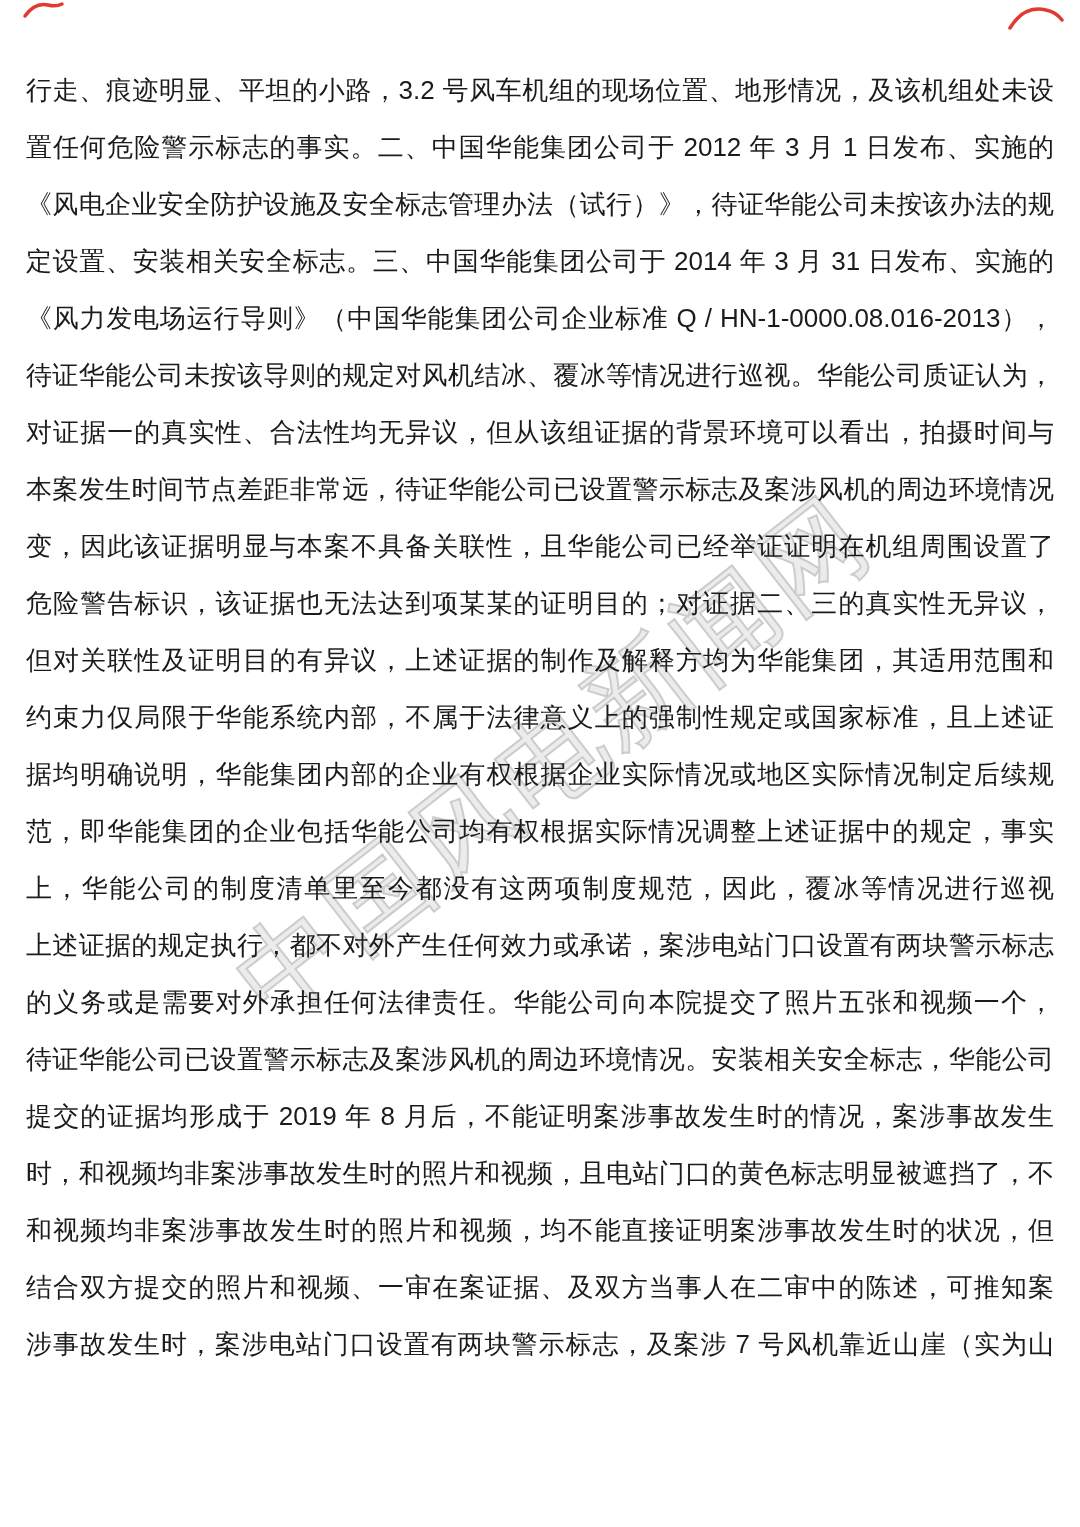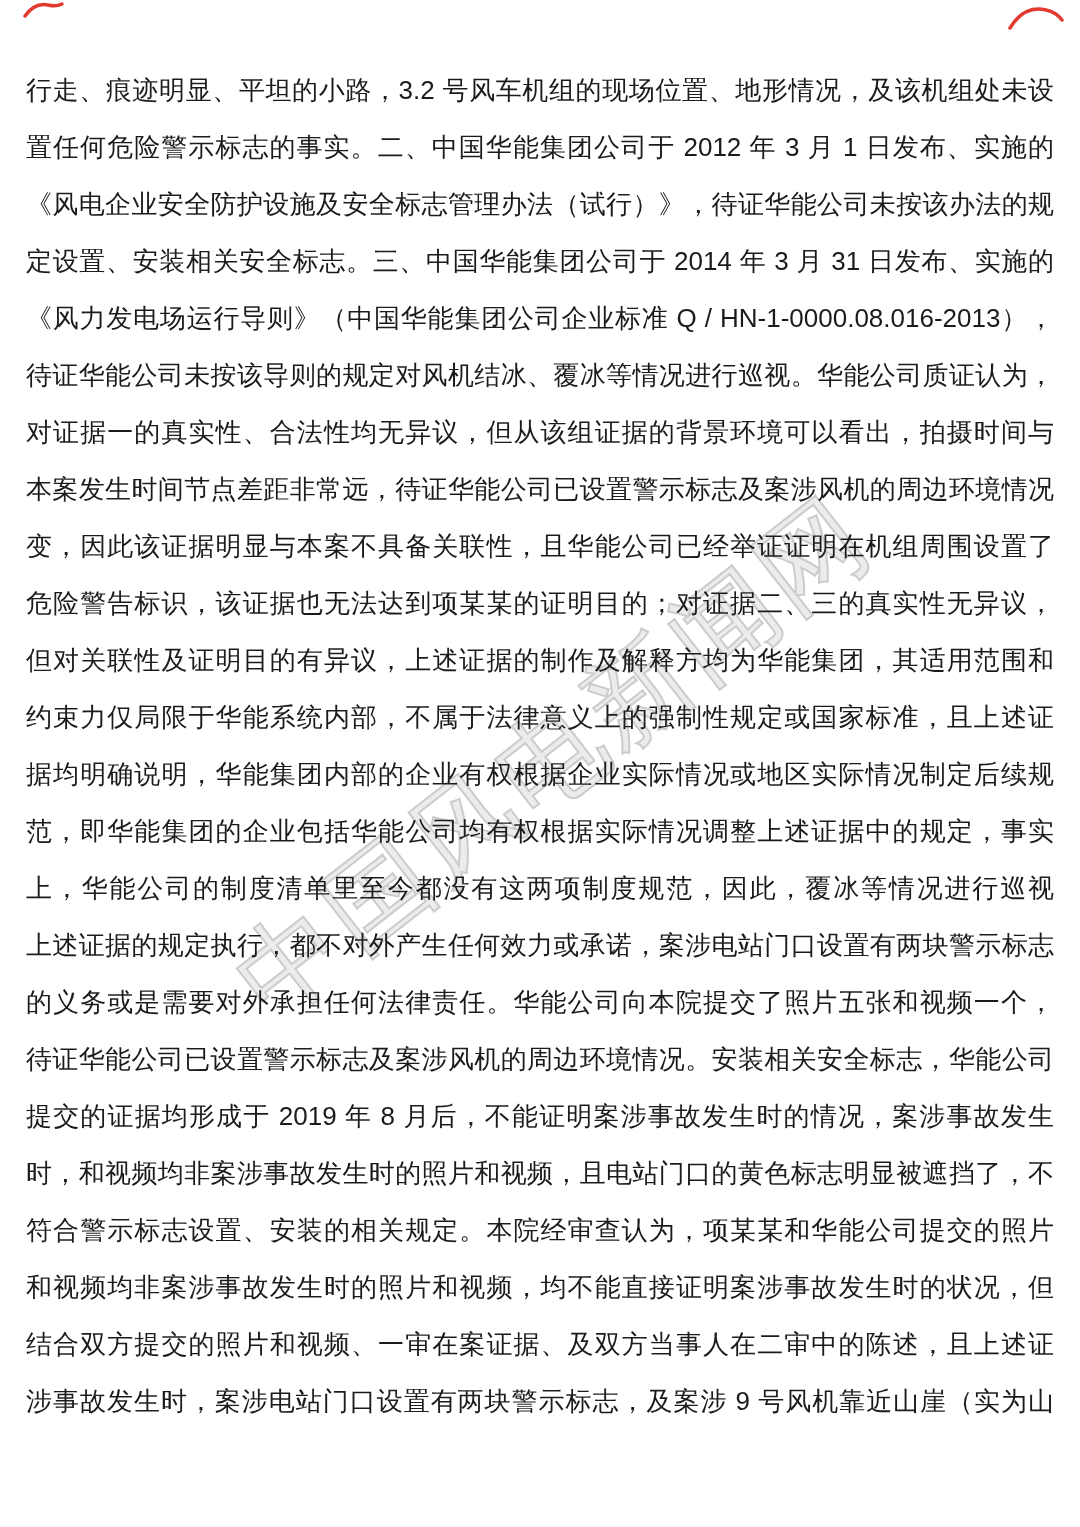--- a/index.html
+++ b/index.html
@@ -80,19 +80,18 @@
     <div class="doc-line">但对关联性及证明目的有异议，上述证据的制作及解释方均为华能集团，其适用范围和</div>
     <div class="doc-line">约束力仅局限于华能系统内部，不属于法律意义上的强制性规定或国家标准，且上述证</div>
     <div class="doc-line">据均明确说明，华能集团内部的企业有权根据企业实际情况或地区实际情况制定后续规</div>
     <div class="doc-line">范，即华能集团的企业包括华能公司均有权根据实际情况调整上述证据中的规定，事实</div>
     <div class="doc-line">上，华能公司的制度清单里至今都没有这两项制度规范，因此，覆冰等情况进行巡视</div>
     <div class="doc-line">上述证据的规定执行，都不对外产生任何效力或承诺，案涉电站门口设置有两块警示标志</div>
     <div class="doc-line">的义务或是需要对外承担任何法律责任。华能公司向本院提交了照片五张和视频一个，</div>
     <div class="doc-line">待证华能公司已设置警示标志及案涉风机的周边环境情况。安装相关安全标志，华能公司</div>
     <div class="doc-line">提交的证据均形成于 2019 年 8 月后，不能证明案涉事故发生时的情况，案涉事故发生</div>
     <div class="doc-line">时，和视频均非案涉事故发生时的照片和视频，且电站门口的黄色标志明显被遮挡了，不</div>
-    <div class="doc-line">符合警示标志设置、安装的相关规定。本院经审查认为，项某某和华能公司提交的照片</div>
     <div class="doc-line">和视频均非案涉事故发生时的照片和视频，均不能直接证明案涉事故发生时的状况，但</div>
-    <div class="doc-line">结合双方提交的照片和视频、一审在案证据、及双方当事人在二审中的陈述，且上述证</div>
-    <div class="doc-line">涉事故发生时，案涉电站门口设置有两块警示标志，及案涉 9 号风机靠近山崖（实为山</div>
+    <div class="doc-line">结合双方提交的照片和视频、一审在案证据、及双方当事人在二审中的陈述，可推知案</div>
+    <div class="doc-line">涉事故发生时，案涉电站门口设置有两块警示标志，及案涉 7 号风机靠近山崖（实为山</div>
   </div>
 
 </div>
 
 </body></html>

